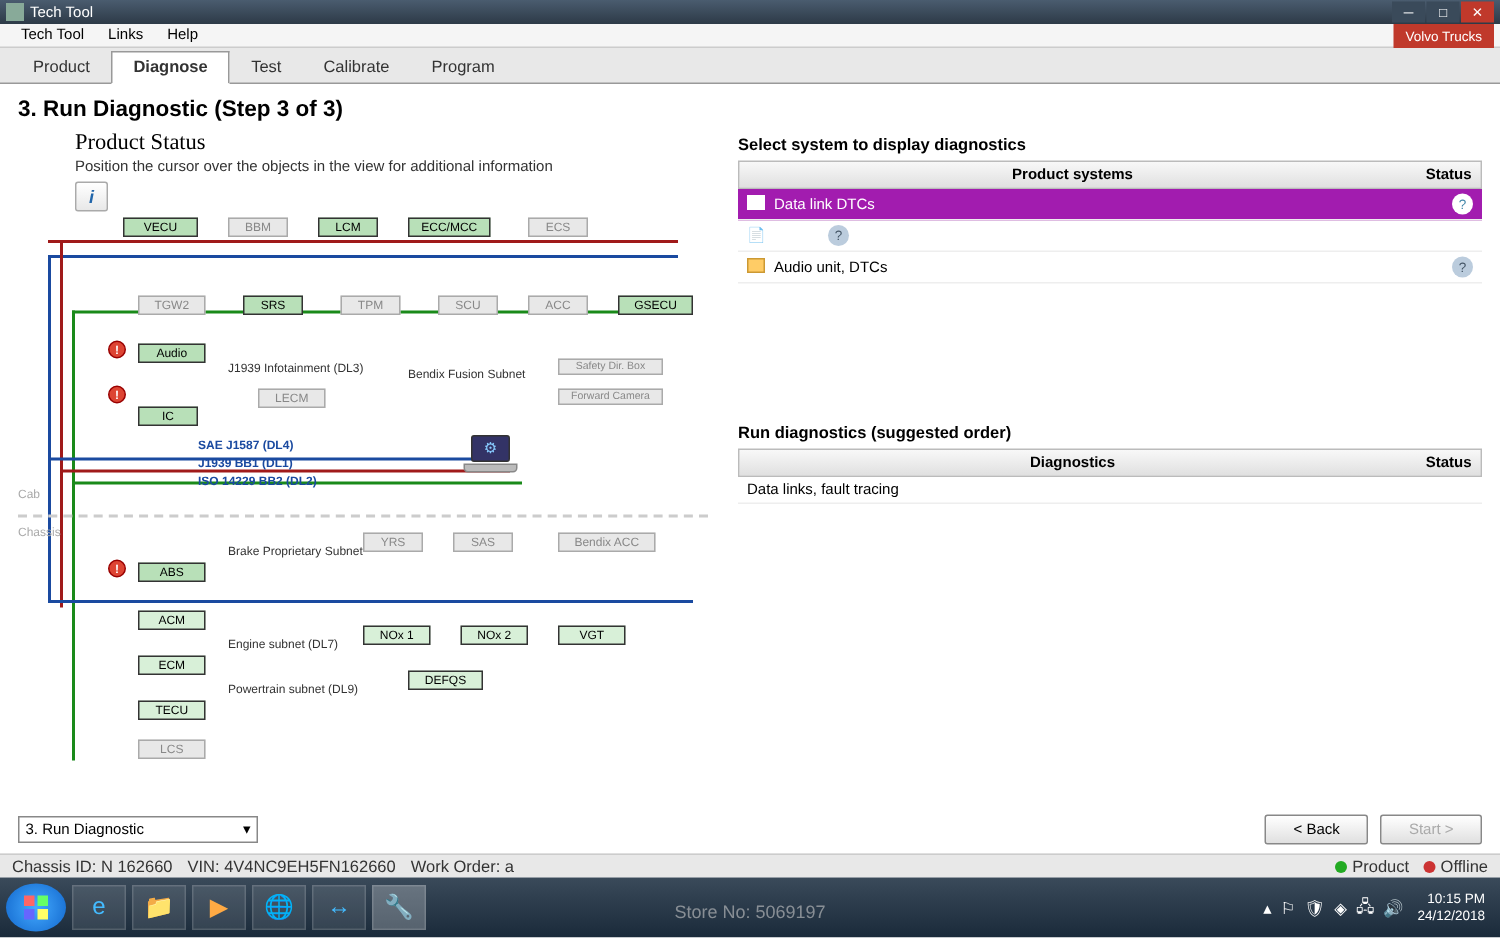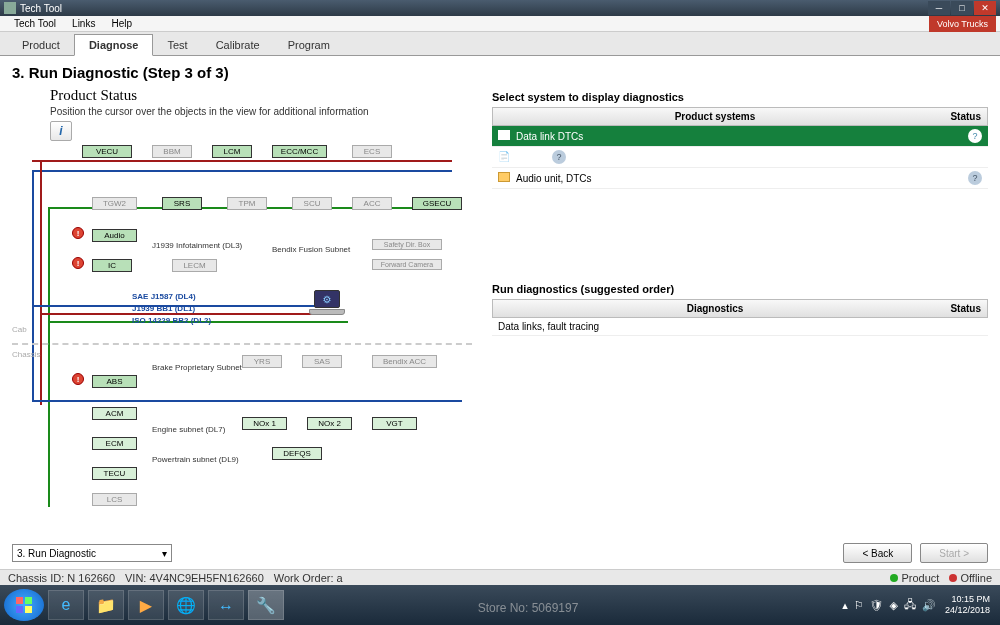--- a/index.html
+++ b/index.html
@@ -49,21 +49,21 @@
 .laptop { position: absolute; width: 40px; height: 28px; }
 .laptop .screen { width: 26px; height: 18px; background: #336; border: 1px solid #333; border-radius: 2px; margin: 0 auto; display:flex;align-items:center;justify-content:center; }
 .laptop .base { width: 36px; height: 6px; background: #bbb; border: 1px solid #888; margin: 1px auto 0; border-radius: 0 0 3px 3px; }
 
 
 .section-title { font-size: 11px; font-weight: bold; margin: 4px 0; }
 .list-header { background: linear-gradient(#f8f8f8,#e0e0e0); border: 1px solid #bbb; display: flex; font-size: 10px; padding: 3px 6px; }
 .list-header .col1 { flex: 1; font-weight: bold; text-align: center; }
 .list-header .col2 { width: 50px; text-align: right; font-weight: bold; }
 .list-row { display: flex; align-items: center; font-size: 10px; padding: 3px 6px; border-bottom: 1px solid #eee; }
-.list-row.selected { background: #15803d; color: #fff; }
+.list-row.selected { background: #a21caf; color: #fff; }
 .list-row .icon { width: 14px; height: 12px; margin-right: 4px; display: inline-block; }
 .list-row .col1 { flex: 1; }
 .list-row .col2 { width: 50px; text-align: right; }
 .qmark { display: inline-block; width: 14px; height: 14px; background: #bcd; border-radius: 50%; color: #456; font-size: 9px; line-height: 14px; text-align: center; }
 
 
 .bottom-controls { display: flex; align-items: center; margin-top: 4px; padding: 2px 0; }
 .dropdown { width: 160px; height: 18px; border: 1px solid #888; font-size: 10px; padding: 1px 4px; background: #fff; display: flex; align-items: center; justify-content: space-between; cursor: pointer; }
 .btn { height: 20px; border: 1px solid #888; background: linear-gradient(#fff,#e0e0e0); font-size: 10px; padding: 0 18px; margin-left: 8px; cursor: pointer; border-radius: 2px; }
 .btn.disabled { color: #aaa; }
@@ -73,21 +73,21 @@
 .statusbar .spacer { flex: 1; }
 .statusbar .dot { width: 8px; height: 8px; border-radius: 50%; margin: 0 3px; display: inline-block; }
 .statusbar .dot.green { background: #2a2; }
 .statusbar .dot.red { background: #c33; }
 
 
 .taskbar { height: 40px; background: linear-gradient(#3a4a5a, #1a2a3a); display: flex; align-items: center; padding: 0 4px; }
 .taskbar .start { width: 40px; height: 32px; border-radius: 50%; background: radial-gradient(circle,#4af,#16c); display:flex;align-items:center;justify-content:center; cursor:pointer; }
 .taskbar .tbicon { width: 36px; height: 30px; margin-left: 4px; background: rgba(255,255,255,0.1); border: 1px solid rgba(255,255,255,0.15); display:flex;align-items:center;justify-content:center; cursor:pointer; font-size:16px; }
 .taskbar .spacer { flex: 1; }
-.taskbar .watermark { position:absolute; left:50%; transform:translateX(-50%); bottom:10px; color:rgba(200,200,200,0.6); font-size:12px; pointer-events:none;margin-left:28px; }
+.taskbar .watermark { position:absolute; left:50%; transform:translateX(-50%); bottom:10px; color:rgba(200,200,200,0.6); font-size:12px; pointer-events:none; }
 .taskbar .tray { display: flex; align-items: center; color: #fff; font-size: 9px; padding-right: 6px; }
 .taskbar .tray .tic { margin: 0 3px; font-size: 11px; cursor: pointer; }
 .taskbar .clock { text-align: right; line-height: 1.2; margin-left: 6px; }
 
 
 .fld { width:12px;height:10px;background:#fc6;border:1px solid #c93;display:inline-block; }
 .fld.sel { background:#fff;border-color:#fff; }
 </style>
 </head>
 <body>
@@ -149,21 +149,21 @@
         <div class="node green" style="left:150px;top:52px;width:40px">SRS</div>
         <div class="node gray" style="left:215px;top:52px;width:40px">TPM</div>
         <div class="node gray" style="left:280px;top:52px;width:40px">SCU</div>
         <div class="node gray" style="left:340px;top:52px;width:40px">ACC</div>
         <div class="node green" style="left:400px;top:52px;width:50px">GSECU</div>
 
         <div class="errdot" style="left:60px;top:82px">!</div>
         <div class="node green" style="left:80px;top:84px;width:45px">Audio</div>
         <div class="dlabel" style="left:140px;top:96px">J1939 Infotainment (DL3)</div>
         <div class="errdot" style="left:60px;top:112px">!</div>
-        <div class="node green" style="left:80px;top:114px;width:40px">IC</div>
+        <div class="node green" style="left:80px;top:126px;width:40px">IC</div>
         <div class="node gray" style="left:160px;top:114px;width:45px">LECM</div>
 
         <div class="dlabel" style="left:260px;top:100px">Bendix Fusion Subnet</div>
         <div class="node gray" style="left:360px;top:94px;width:70px;font-size:7px">Safety Dir. Box</div>
         <div class="node gray" style="left:360px;top:114px;width:70px;font-size:7px">Forward Camera</div>
 
         <div class="dlabel blue" style="left:120px;top:147px">SAE J1587 (DL4)</div>
         <div class="dlabel blue" style="left:120px;top:159px">J1939 BB1 (DL1)</div>
         <div class="dlabel blue" style="left:120px;top:171px">ISO 14229 BB2 (DL2)</div>
         <div class="laptop" style="left:295px;top:145px">

